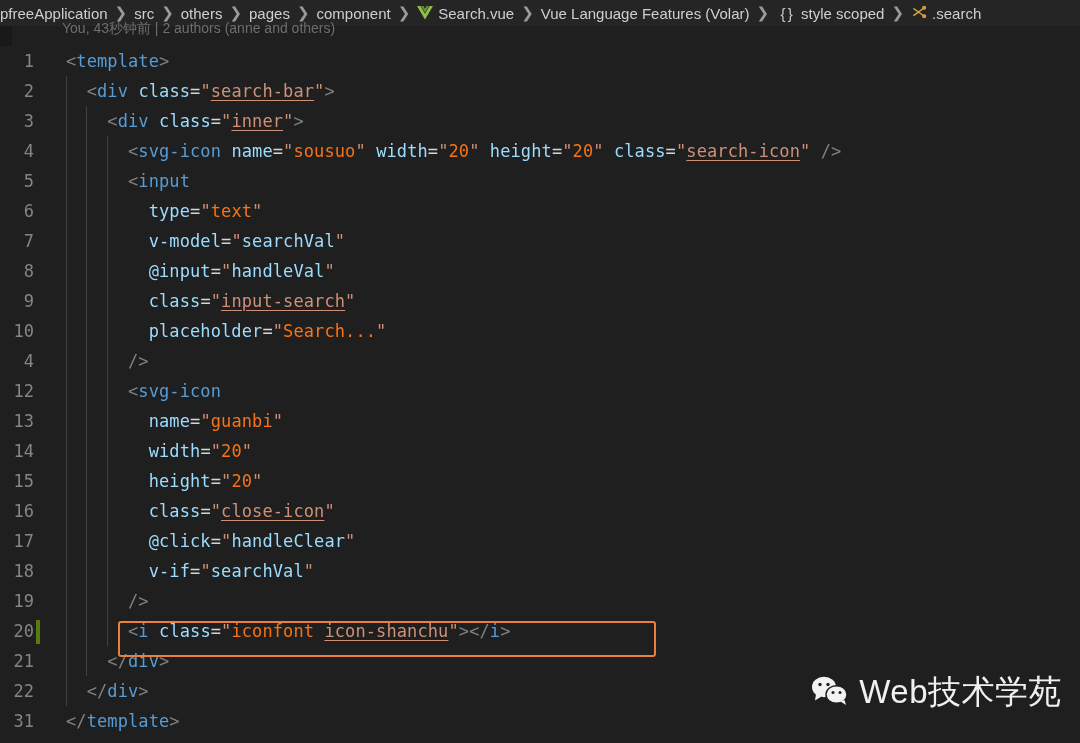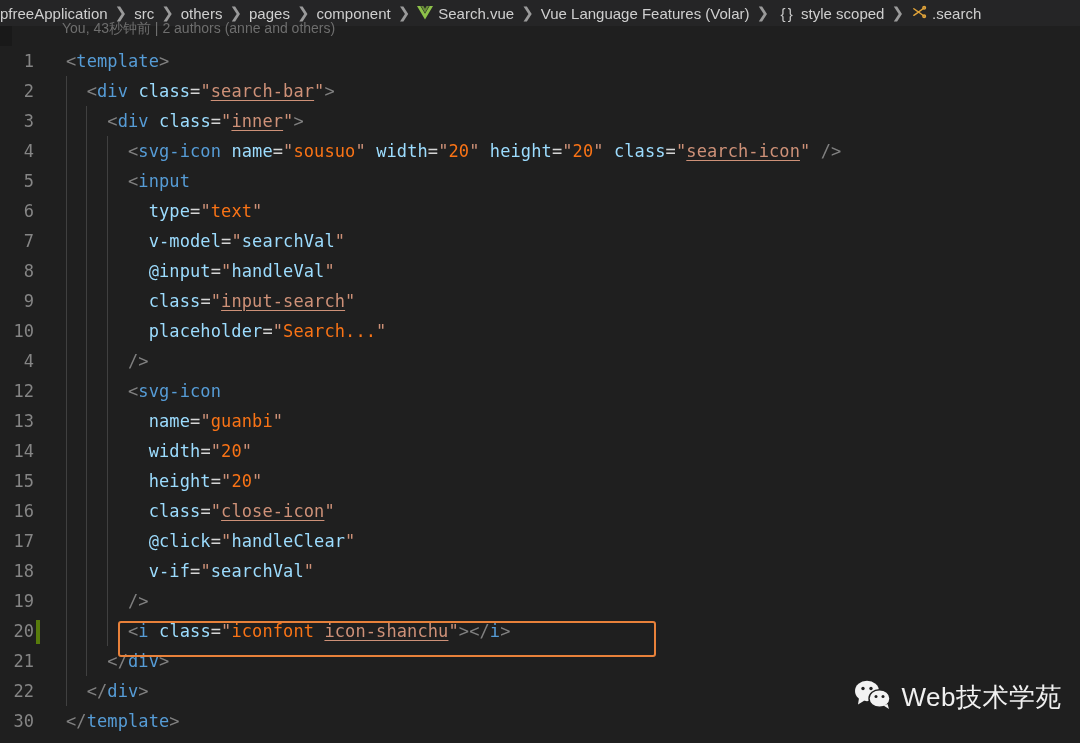--- a/index.html
+++ b/index.html
@@ -159,21 +159,21 @@
   .watermark {
     position: absolute;
     right: 18px;
     bottom: 28px;
     display: flex;
     align-items: center;
     gap: 10px;
   }
   .watermark .wm-text {
     font-family: "Liberation Sans", sans-serif;
-    font-size: 26px;
+    font-size: 33px;
     color: #f0f0f0;
     letter-spacing: 0.5px;
   }
 </style>
 </head>
 <body>
 
 <div id="app">
 
   <div class="breadcrumb-bar" id="breadcrumb">
@@ -250,21 +250,21 @@
       <div class="code-line"><span class="ln">13</span><span class="indent-guide" style="left: 66px;"></span><span class="indent-guide" style="left: 86.4px;"></span><span class="indent-guide" style="left: 106.8px;"></span><span class="code"><span class="t-punct">        </span><span class="t-attr">name</span><span class="t-eq">=</span><span class="t-quote">"</span><span class="t-string">guanbi</span><span class="t-quote">"</span></span></div>
       <div class="code-line"><span class="ln">14</span><span class="indent-guide" style="left: 66px;"></span><span class="indent-guide" style="left: 86.4px;"></span><span class="indent-guide" style="left: 106.8px;"></span><span class="code"><span class="t-punct">        </span><span class="t-attr">width</span><span class="t-eq">=</span><span class="t-quote">"</span><span class="t-string">20</span><span class="t-quote">"</span></span></div>
       <div class="code-line"><span class="ln">15</span><span class="indent-guide" style="left: 66px;"></span><span class="indent-guide" style="left: 86.4px;"></span><span class="indent-guide" style="left: 106.8px;"></span><span class="code"><span class="t-punct">        </span><span class="t-attr">height</span><span class="t-eq">=</span><span class="t-quote">"</span><span class="t-string">20</span><span class="t-quote">"</span></span></div>
       <div class="code-line"><span class="ln">16</span><span class="indent-guide" style="left: 66px;"></span><span class="indent-guide" style="left: 86.4px;"></span><span class="indent-guide" style="left: 106.8px;"></span><span class="code"><span class="t-punct">        </span><span class="t-attr">class</span><span class="t-eq">=</span><span class="t-quote">"</span><span class="t-class">close-icon</span><span class="t-quote">"</span></span></div>
       <div class="code-line"><span class="ln">17</span><span class="indent-guide" style="left: 66px;"></span><span class="indent-guide" style="left: 86.4px;"></span><span class="indent-guide" style="left: 106.8px;"></span><span class="code"><span class="t-punct">        </span><span class="t-attr">@click</span><span class="t-eq">=</span><span class="t-quote">"</span><span class="t-attr">handleClear</span><span class="t-quote">"</span></span></div>
       <div class="code-line"><span class="ln">18</span><span class="indent-guide" style="left: 66px;"></span><span class="indent-guide" style="left: 86.4px;"></span><span class="indent-guide" style="left: 106.8px;"></span><span class="code"><span class="t-punct">        </span><span class="t-attr">v-if</span><span class="t-eq">=</span><span class="t-quote">"</span><span class="t-attr">searchVal</span><span class="t-quote">"</span></span></div>
       <div class="code-line"><span class="ln">19</span><span class="indent-guide" style="left: 66px;"></span><span class="indent-guide" style="left: 86.4px;"></span><span class="indent-guide" style="left: 106.8px;"></span><span class="code"><span class="t-punct">      </span><span class="t-punct">/&gt;</span></span></div>
       <div class="code-line"><span class="ln">20</span><span class="gutter-change"></span><span class="indent-guide" style="left: 66px;"></span><span class="indent-guide" style="left: 86.4px;"></span><span class="indent-guide" style="left: 106.8px;"></span><span class="code"><span class="t-punct">      </span><span class="t-punct">&lt;</span><span class="t-tag">i</span><span class="t-punct"> </span><span class="t-attr">class</span><span class="t-eq">=</span><span class="t-quote">"</span><span class="t-string">iconfont </span><span class="t-class">icon-shanchu</span><span class="t-quote">"</span><span class="t-punct">&gt;&lt;/</span><span class="t-tag">i</span><span class="t-punct">&gt;</span></span></div>
       <div class="code-line"><span class="ln">21</span><span class="indent-guide" style="left: 66px;"></span><span class="indent-guide" style="left: 86.4px;"></span><span class="code"><span class="t-punct">    </span><span class="t-punct">&lt;/</span><span class="t-tag">div</span><span class="t-punct">&gt;</span></span></div>
       <div class="code-line"><span class="ln">22</span><span class="indent-guide" style="left: 66px;"></span><span class="code"><span class="t-punct">  </span><span class="t-punct">&lt;/</span><span class="t-tag">div</span><span class="t-punct">&gt;</span></span></div>
-      <div class="code-line"><span class="ln">30</span><span class="code"><span class="t-punct">&lt;/</span><span class="t-tag">template</span><span class="t-punct">&gt;</span></span></div>
+      <div class="code-line"><span class="ln">31</span><span class="code"><span class="t-punct">&lt;/</span><span class="t-tag">template</span><span class="t-punct">&gt;</span></span></div>
     </div>
 
   <div class="hl-box"></div>
 
   <div class="watermark">
     <span>
       <svg width="38" height="32" viewBox="0 0 38 32" aria-hidden="true">
         <ellipse cx="13" cy="12" rx="12" ry="10.2" fill="#f2f2f2"></ellipse>
         <polygon points="5,19 4,25.5 10.5,21.5" fill="#f2f2f2"></polygon>
         <circle cx="9" cy="9.5" r="1.7" fill="#1f1f1f"></circle>

